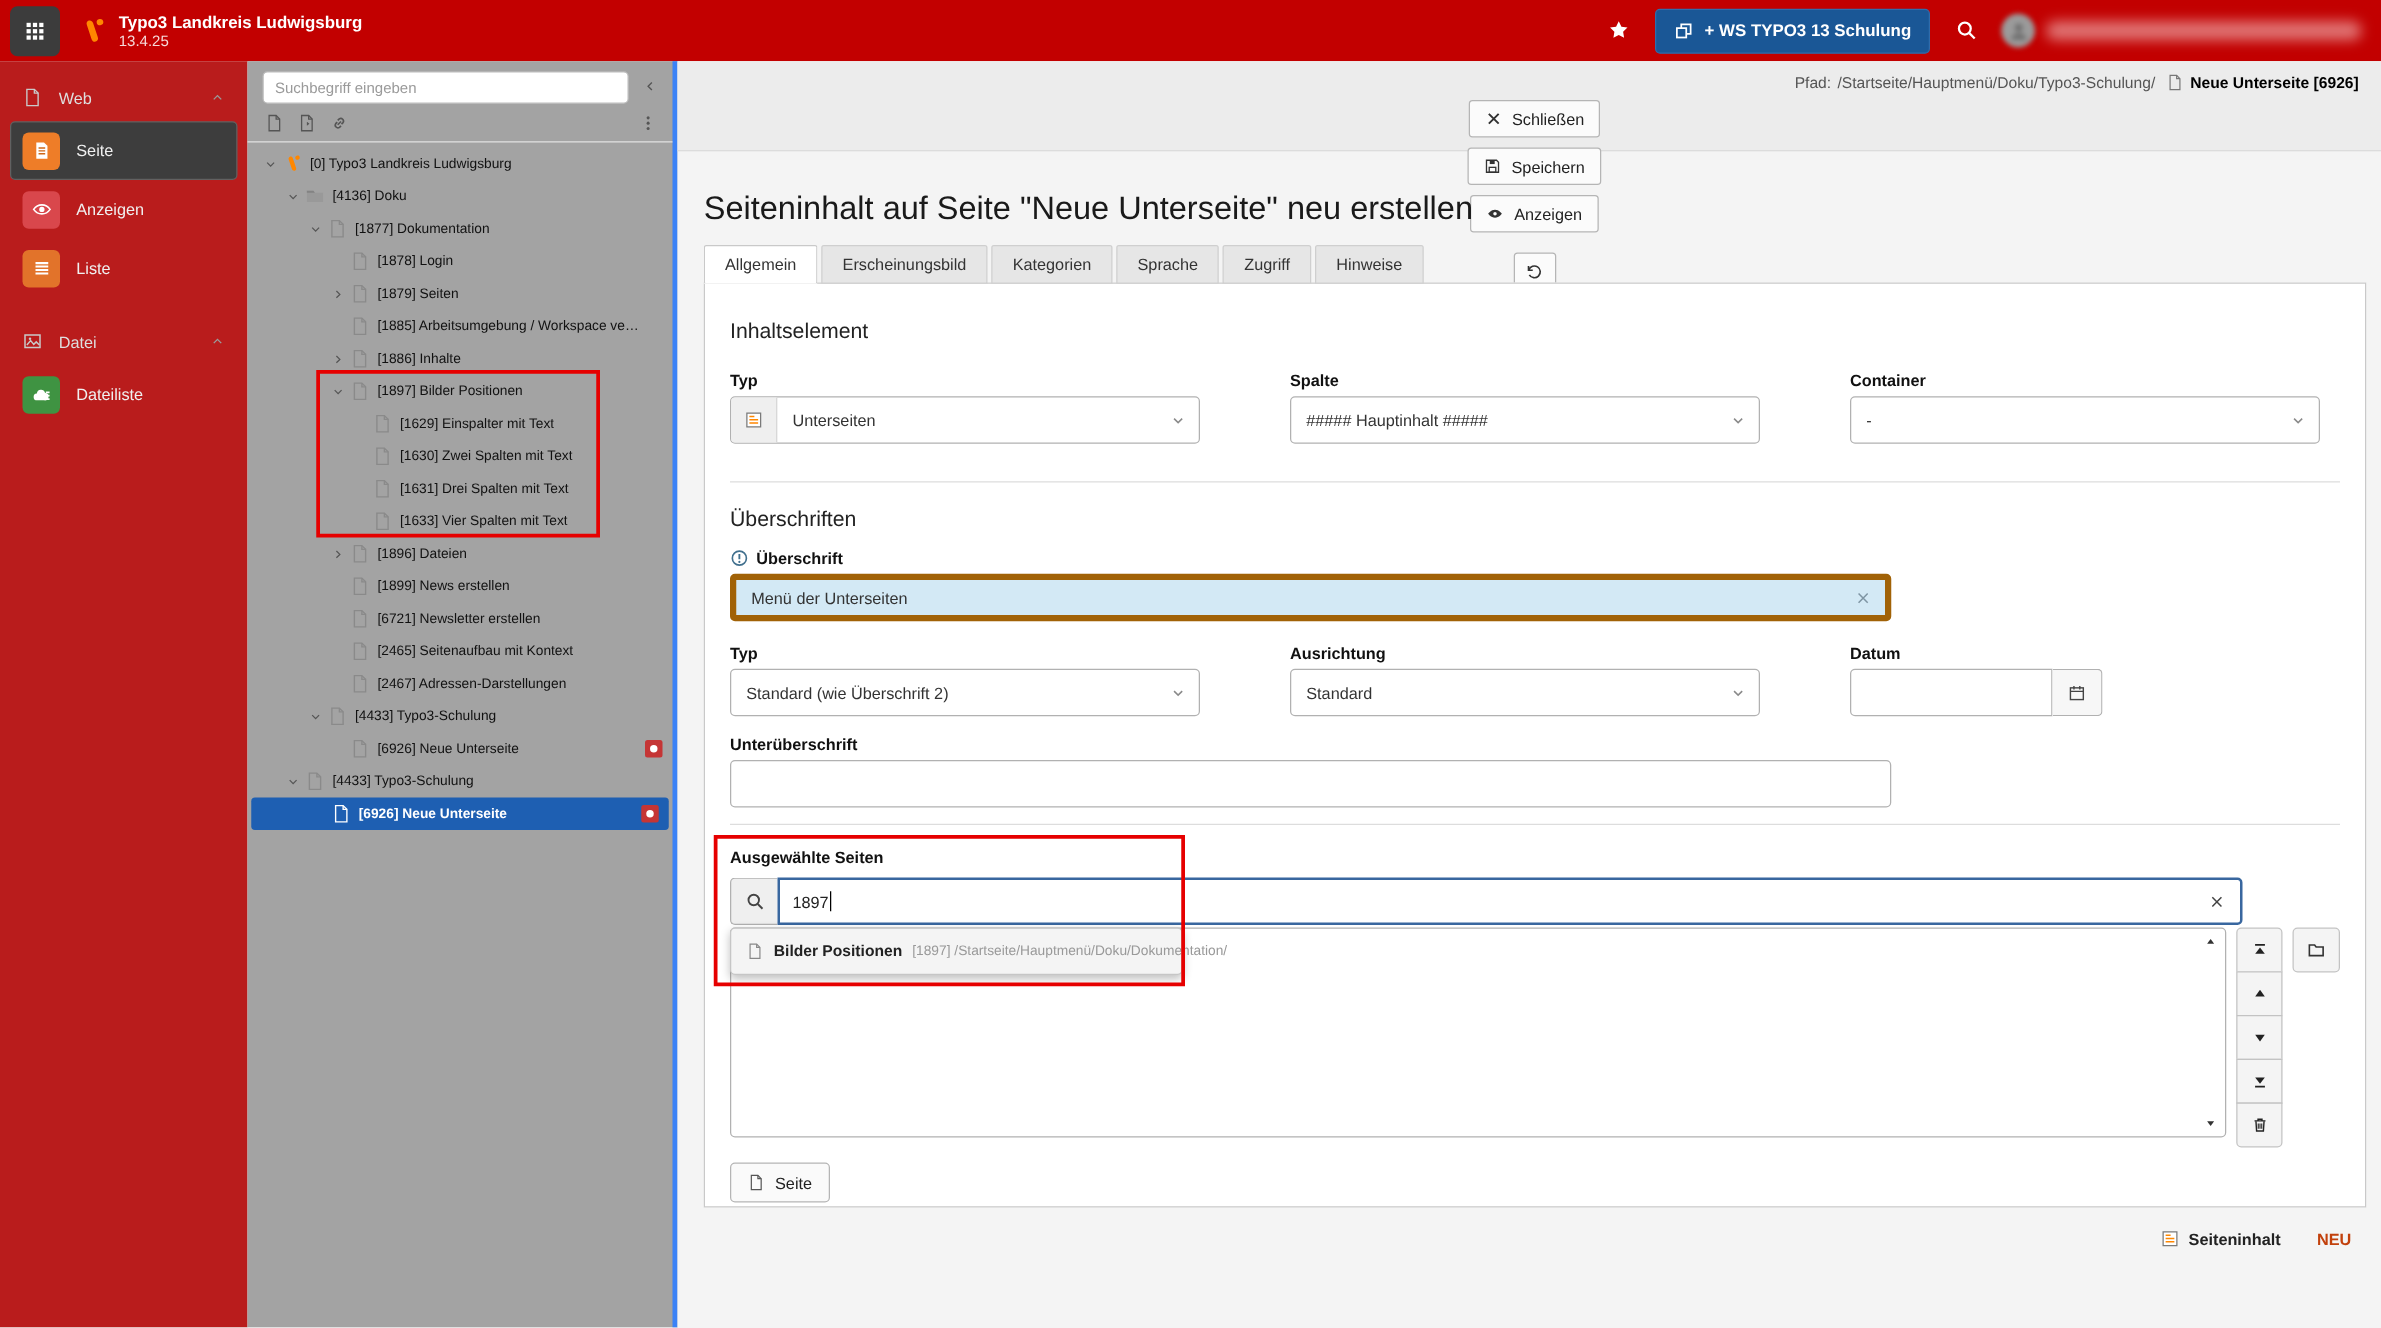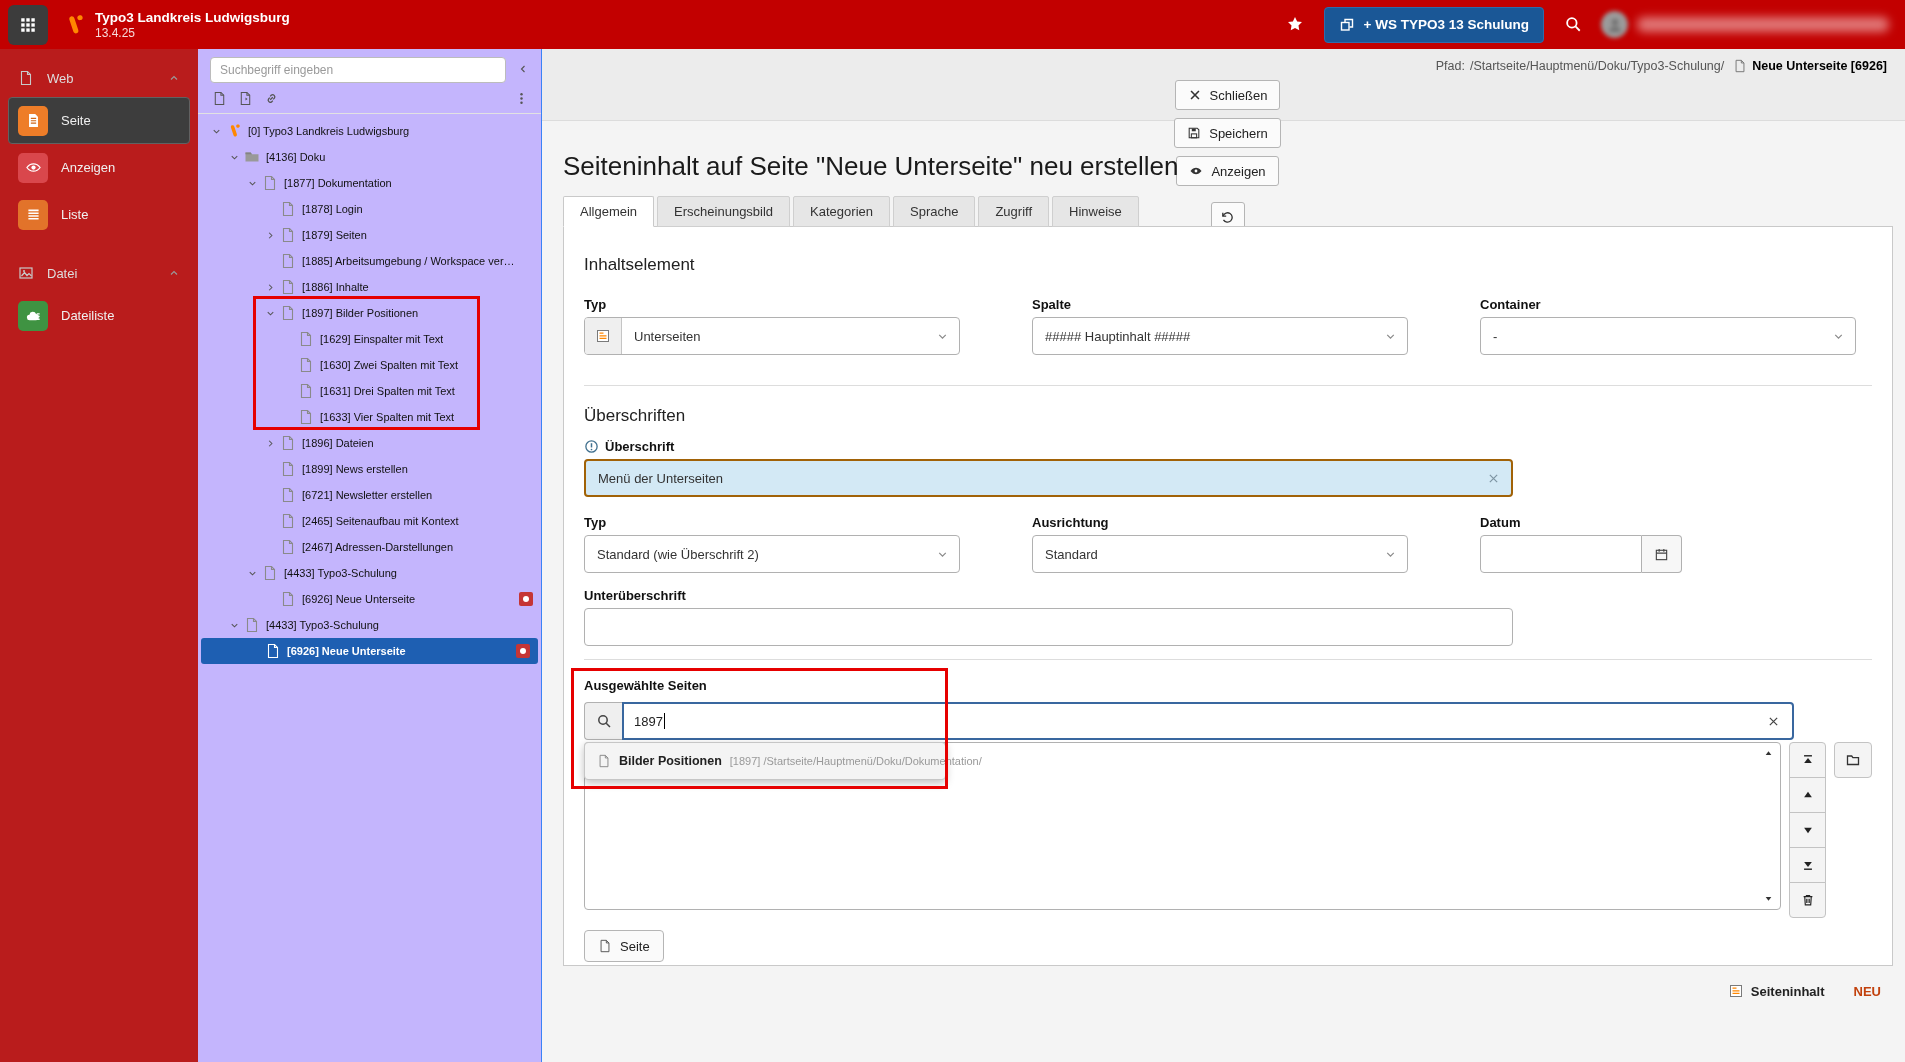--- a/index.html
+++ b/index.html
@@ -31,21 +31,21 @@
   .mm-group + .mm-group{ margin-top:16px; }
   .mm-header{ display:flex; align-items:center; height:38px; padding:0 10px; color:#dedede; font-size:13px; }
   .mm-header .hic{ width:16px; height:16px; color:#c9c9c9; margin-right:13px; }
   .mm-header .hchev{ margin-left:auto; width:12px; height:12px; color:#9a9a9a; }
   .mm-item{ display:flex; align-items:center; height:47px; padding:0 9px; color:#f0f0f0; font-size:13px; border-radius:4px; border:1px solid transparent; cursor:pointer; }
   .mm-item.active{ background:#3d3d3d; border-color:#616161; }
   .mm-ic{ width:30px; height:30px; border-radius:5px; display:flex; align-items:center; justify-content:center; margin-right:13px; flex:none; }
   .mm-ic span{ width:17px; height:17px; }
 
   
-  #pagetree{ position:absolute; left:198px; top:49px; width:344px; bottom:0; background:#c4b5fd; border-right:1px solid #3b82f6; }
+  #pagetree{ position:absolute; left:198px; top:49px; width:344px; bottom:0; background:#a3a3a3; border-right:4px solid #3b82f6; }
   .pt-top{ display:flex; align-items:center; gap:7px; padding:8px 8px 4px 12px; }
   .pt-top input{ flex:1; height:26px; border:1px solid #bcbcbc; border-radius:4px; padding:0 9px; font-size:12px; color:#333; background:#fff; font-family:inherit; }
   .pt-top input::placeholder{ color:#9a9a9a; }
   .pt-collapse{ width:20px; height:20px; background:none; border:none; color:#555; cursor:pointer; }
   .pt-collapse span{ width:12px; height:12px; }
   .pt-toolbar{ display:flex; align-items:center; gap:11px; padding:4px 12px 7px 14px; border-bottom:1px solid #e2e2e2; color:#555; }
   .pt-toolbar .tbi{ width:15px; height:15px; cursor:pointer; background:none; border:none; color:#555; }
   .sp{ flex:1; }
   #tree{ padding-top:4px; font-size:11px; color:#111; }
   .tree-row{ display:flex; align-items:center; height:26px; position:relative; padding-right:26px; cursor:pointer; }
@@ -83,21 +83,21 @@
   .grid3{ display:grid; grid-template-columns:376px 376px 376px; justify-content:space-between; width:1272px; }
   .flabel{ font-size:13px; font-weight:bold; color:#111; margin-bottom:5px; display:flex; align-items:center; gap:6px; line-height:15px; }
   .info-ic{ width:15px; height:15px; color:#41708e; }
   .select{ position:relative; height:38px; background:#fff; border:1px solid #b1b1b1; border-radius:4px; display:flex; align-items:center; font-size:13px; color:#333; padding:0 30px 0 12px; cursor:pointer; }
   .select .sel-chev{ position:absolute; right:10px; width:13px; height:13px; color:#8a8a8a; }
   .select.with-icon{ padding-left:0; }
   .sel-icon{ width:37px; height:36px; background:#efefef; border-right:1px solid #c5c5c5; border-radius:3px 0 0 3px; display:flex; align-items:center; justify-content:center; margin-right:12px; flex:none; }
   .sel-icon span{ width:16px; height:16px; }
   .text-input{ height:38px; border:1px solid #b1b1b1; border-radius:4px; background:#fff; padding:0 10px; font-size:13px; color:#333; font-family:inherit; }
   .w930{ width:929px; display:block; }
-  .changed{ width:929px; height:38px; background:#d3e9f5; border:2px solid #a16207; border-radius:4px; display:flex; align-items:center; padding:0 12px; font-size:13px; color:#333; position:relative; }
+  .changed{ width:929px; height:38px; background:#d3e9f5; border:5px solid #a16207; border-radius:4px; display:flex; align-items:center; padding:0 12px; font-size:13px; color:#333; position:relative; }
   .changed .x{ position:absolute; right:11px; width:13px; height:13px; color:#7e95a3; cursor:pointer; }
   .mt18{ margin-top:18px; } .mt15{ margin-top:15px; }
   .dgroup{ display:flex; }
   .dgroup input{ width:162px; border-radius:4px 0 0 4px; }
   .dgroup button{ width:40px; height:38px; border:1px solid #b1b1b1; border-left:none; border-radius:0 4px 4px 0; background:#f7f7f7; color:#444; display:flex; align-items:center; justify-content:center; cursor:pointer; }
   .dgroup button span{ width:15px; height:15px; }
 
   .search-wrap{ position:relative; display:flex; width:1210px; height:38px; margin-top:9px; }
   .input-prefix{ width:38px; border:1px solid #b1b1b1; border-right:none; border-radius:4px 0 0 4px; background:#efefef; display:flex; align-items:center; justify-content:center; color:#444; flex:none; }
   .input-prefix span{ width:16px; height:16px; }

